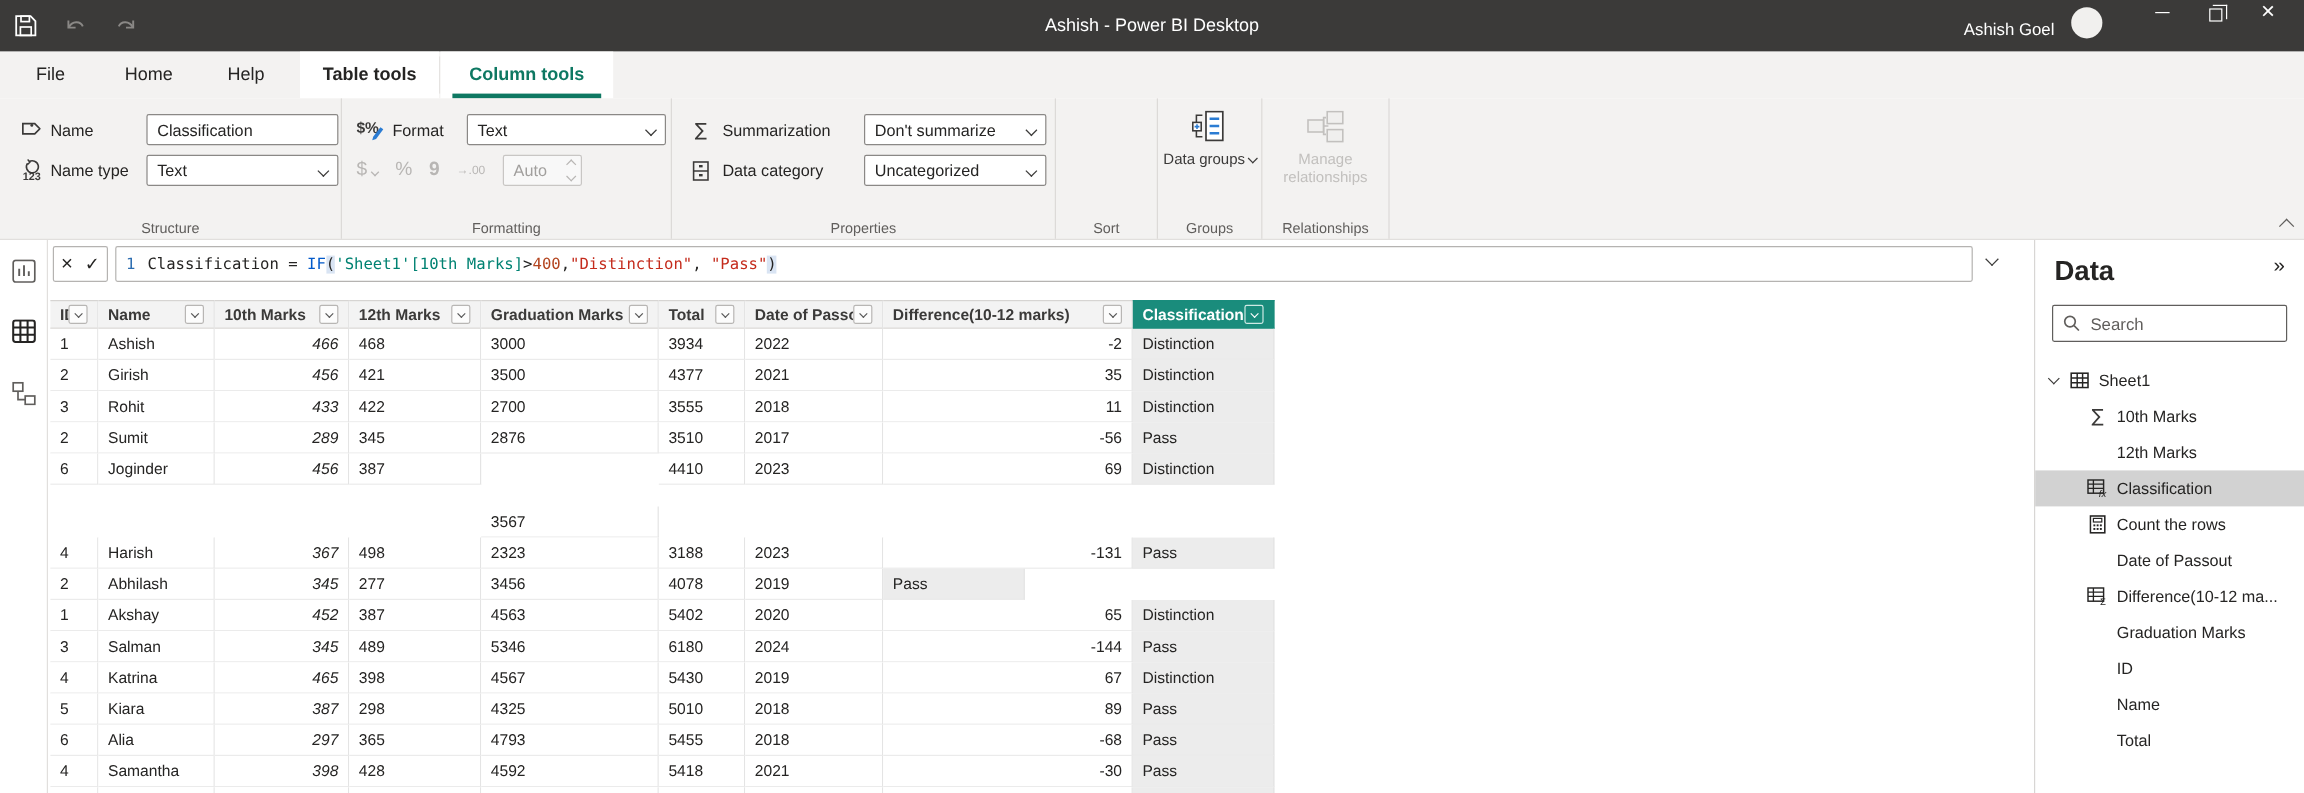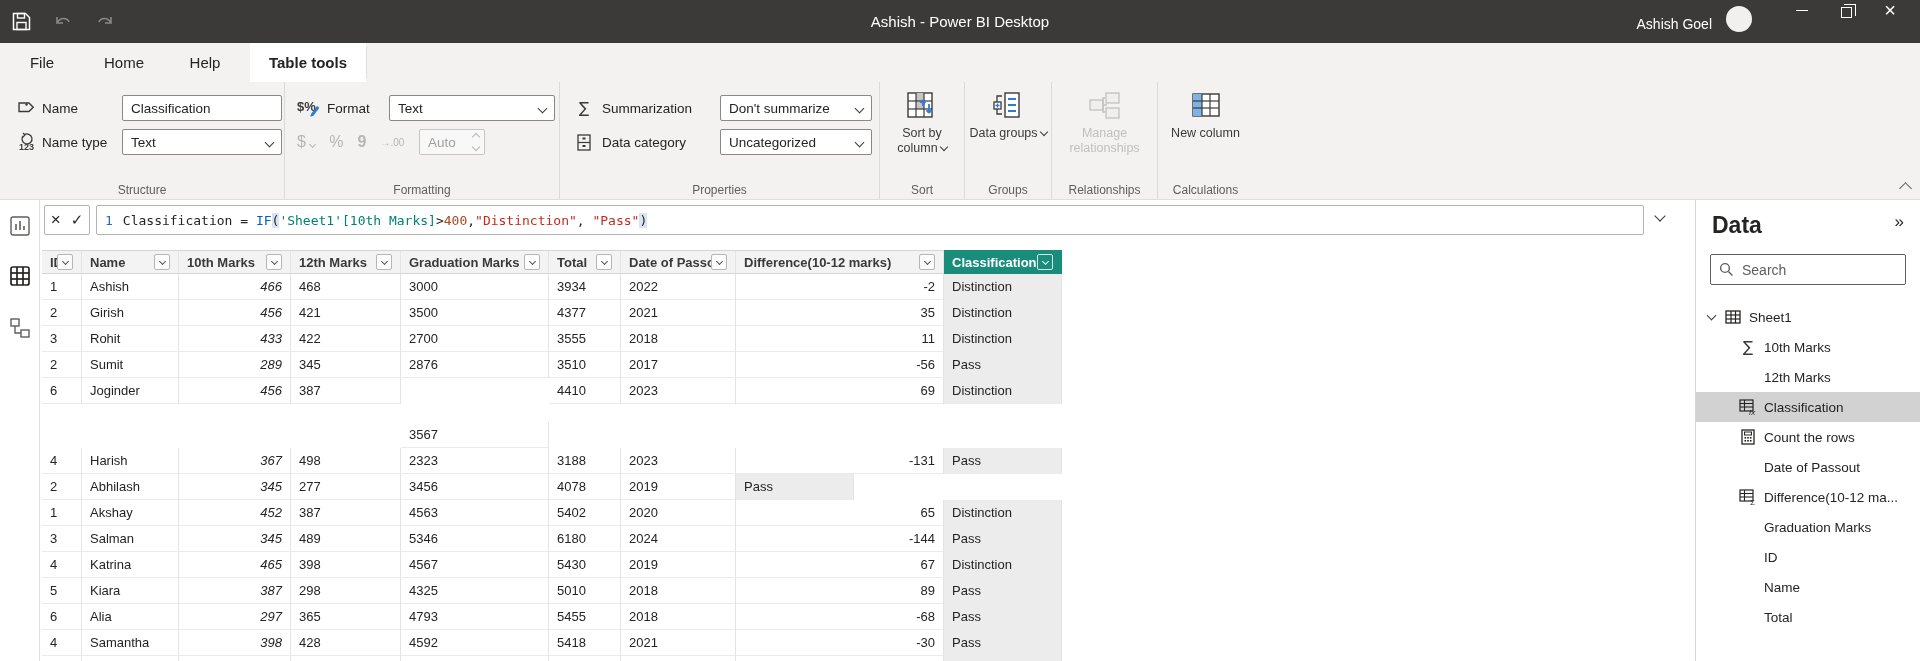--- a/index.html
+++ b/index.html
@@ -146,20 +146,24 @@
   <div class="tab" style="left:92px; width:64px;">
       <span>Home</span>
     </div>
   <div class="tab" style="left:178px; width:54px;">
       <span>Help</span>
     </div>
   <div class="tab ctx" style="left:250px; width:116px;">
       <span style="font-weight:700;">Table tools</span>
     </div>
   <div class="ctx-sep" style="left:366px;"></div>
+  <div class="tab ctx sel" style="left:367px; width:144px;">
+      <span>Column tools</span>
+      <span class="underline"></span>
+    </div>
 </div>
 
 <div class="ribbon">
 
   <div class="rgroup" style="left:0; width:285px;">
     <div class="frow" style="top:12px; width:270px;">
       <span class="rico">
         <svg width="19" height="19" viewBox="0 0 19 19">
             <path d="M2 9 L9 2 h6 v6 L8 15 z" fill="none" stroke="#3b3a39" stroke-width="1.4" transform="rotate(45 9 9)"></path>
             <circle cx="11.5" cy="5.5" r="1.2" fill="#3b3a39"></circle>
@@ -240,35 +244,20 @@
       <span style="width:104px;">Data category</span>
       <span class="inputbox selectbox" style="left:148px; width:152px;">
           <span>Uncategorized</span>
           <i class="chev"></i>
         </span>
     </div>
     <div class="glabel">Properties</div>
   </div>
 
   <div class="rgroup" style="left:880px; width:85px;">
-    <div class="bigbtn">
-      <span class="bico">
-        <svg width="30" height="28" viewBox="0 0 30 28">
-            <rect x="1" y="1" width="24" height="24" fill="#fff" stroke="#3b3a39" stroke-width="1.4"></rect>
-            <rect x="9" y="1" width="8" height="16" fill="#c8c6c4"></rect>
-            <line x1="1" y1="9" x2="25" y2="9" stroke="#3b3a39" stroke-width="1.2"></line>
-            <line x1="1" y1="17" x2="25" y2="17" stroke="#3b3a39" stroke-width="1.2"></line>
-            <line x1="9" y1="1" x2="9" y2="25" stroke="#3b3a39" stroke-width="1.2"></line>
-            <line x1="17" y1="1" x2="17" y2="25" stroke="#3b3a39" stroke-width="1.2"></line>
-            <path d="M16 14 v-6 m0 0 l-2.5 2.8 M16 8 l2.5 2.8" stroke="#2b7cd3" stroke-width="1.8" fill="none"></path>
-            <path d="M22 12 v9 m0 0 l-2.5 -2.8 M22 21 l2.5 -2.8" stroke="#2b7cd3" stroke-width="1.8" fill="none"></path>
-          </svg>
-      </span>
-      <span class="blabel"><span>Sort by column</span><i class="bchev"></i></span>
-    </div>
     <div class="glabel">Sort</div>
   </div>
 
   <div class="rgroup" style="left:965px; width:87px;">
     <div class="bigbtn">
       <span class="bico">
         <svg width="30" height="28" viewBox="0 0 30 28">
             <rect x="12" y="1" width="14" height="24" fill="#fff" stroke="#3b3a39" stroke-width="1.4"></rect>
             <line x1="15" y1="7" x2="23" y2="7" stroke="#2b7cd3" stroke-width="2"></line>
             <line x1="15" y1="13" x2="23" y2="13" stroke="#2b7cd3" stroke-width="2"></line>
@@ -291,36 +280,20 @@
             <rect x="18" y="16" width="13" height="10" fill="#f0efee" stroke="#c2c0be" stroke-width="1.3"></rect>
             <rect x="2" y="8" width="13" height="10" fill="#f0efee" stroke="#c2c0be" stroke-width="1.3"></rect>
             <path d="M15 13 h4 M17 6 h-2 v14 h2" fill="none" stroke="#c2c0be" stroke-width="1.3"></path>
           </svg>
       </span>
       <span class="blabel">Manage relationships</span>
     </div>
     <div class="glabel">Relationships</div>
   </div>
 
-  <div class="rgroup last" style="left:1158px; width:95px;">
-    <div class="bigbtn">
-      <span class="bico">
-        <svg width="30" height="28" viewBox="0 0 30 28">
-            <rect x="2" y="2" width="26" height="22" fill="#fff" stroke="#3b3a39" stroke-width="1.4"></rect>
-            <rect x="2" y="2" width="9" height="22" fill="#7fb2e5"></rect>
-            <line x1="2" y1="9" x2="28" y2="9" stroke="#3b3a39" stroke-width="1.2"></line>
-            <line x1="2" y1="16" x2="28" y2="16" stroke="#3b3a39" stroke-width="1.2"></line>
-            <line x1="11" y1="2" x2="11" y2="24" stroke="#3b3a39" stroke-width="1.2"></line>
-            <line x1="19" y1="2" x2="19" y2="24" stroke="#3b3a39" stroke-width="1.2"></line>
-          </svg>
-      </span>
-      <span class="blabel">New column</span>
-    </div>
-    <div class="glabel">Calculations</div>
-  </div>
 
   <div class="ribbon-collapse"></div>
 </div>
 
 <div class="rail">
   <span class="vicon" style="top:14px;">
     <svg width="20" height="20" viewBox="0 0 20 20">
         <rect x="1" y="1" width="18" height="18" rx="2" fill="none" stroke="#605e5c" stroke-width="1.4"></rect>
         <line x1="6" y1="14" x2="6" y2="8" stroke="#605e5c" stroke-width="1.6"></line>
         <line x1="10" y1="14" x2="10" y2="5" stroke="#605e5c" stroke-width="1.6"></line>

